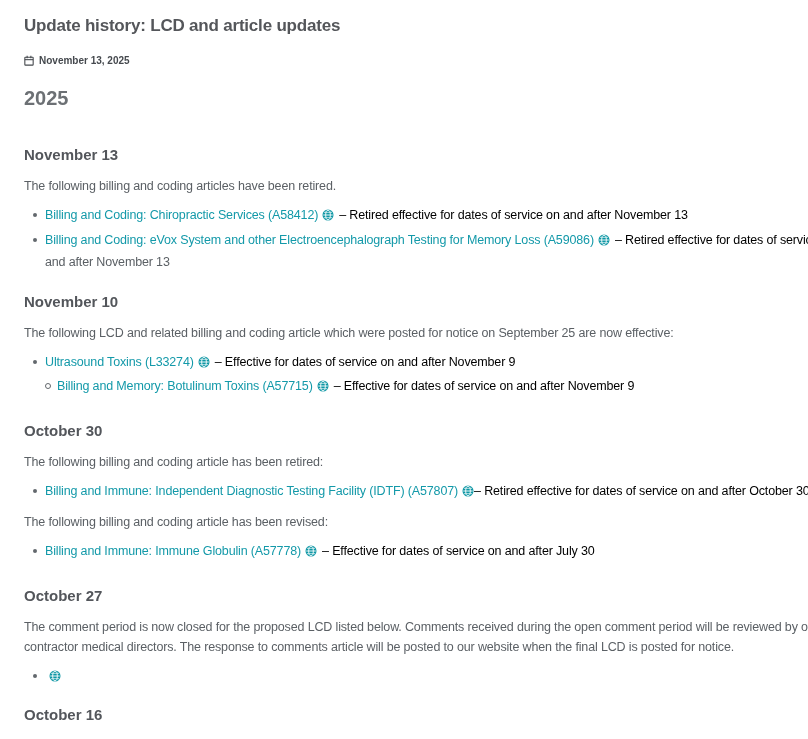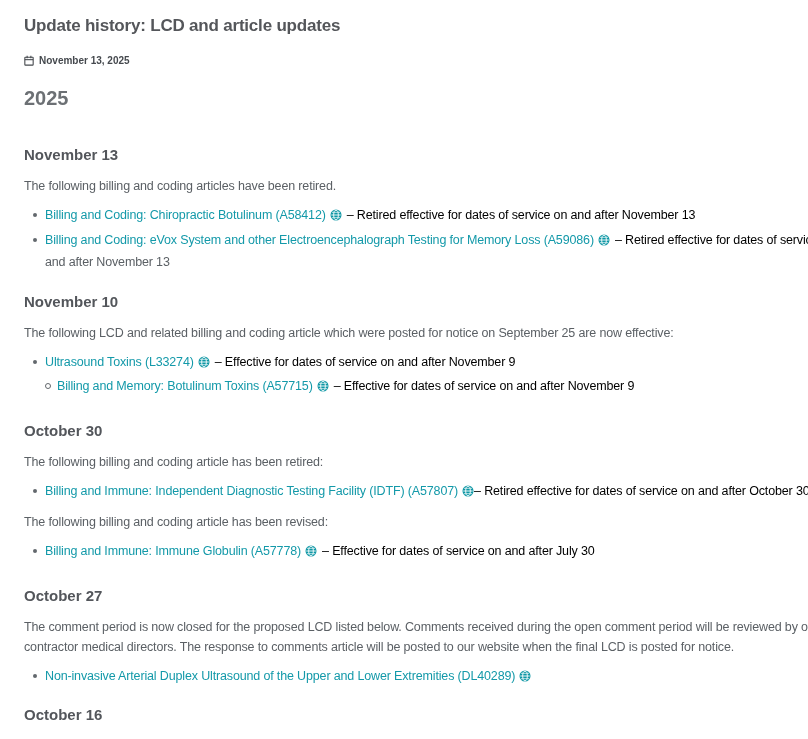--- a/index.html
+++ b/index.html
@@ -134,21 +134,21 @@
     </span>
     <span>November 13, 2025</span>
   </div>
 
   <h2 class="year">2025</h2>
 
   <div class="sec sec-1">
     <h3 class="section-heading">November 13</h3>
     <p class="intro">The following billing and coding articles have been retired.</p>
     <ul class="bullet-list">
-      <li><a class="article-link">Billing and Coding: Chiropractic Botulinum (A58412)</a><span class="globe-icon"><svg width="12" height="12" viewBox="0 0 24 24">
+      <li><a class="article-link">Billing and Coding: Chiropractic Services (A58412)</a><span class="globe-icon"><svg width="12" height="12" viewBox="0 0 24 24">
               <circle cx="12" cy="12" r="11" fill="#0e97a5"></circle>
               <g stroke="#ffffff" stroke-width="1.8" fill="none">
                 <ellipse cx="12" cy="12" rx="4.6" ry="9.6"></ellipse>
                 <path d="M2.5 12h19"></path>
                 <path d="M4 6.6h16M4 17.4h16" stroke-width="1.4"></path>
               </g>
             </svg></span><span class="after-text">– Retired effective for dates of service on and after November 13</span></li>
       <li><a class="article-link">Billing and Coding: eVox System and other Electroencephalograph Testing for Memory Loss (A59086)</a><span class="globe-icon"><svg width="12" height="12" viewBox="0 0 24 24">
               <circle cx="12" cy="12" r="11" fill="#0e97a5"></circle>
               <g stroke="#ffffff" stroke-width="1.8" fill="none">
@@ -212,21 +212,21 @@
     </ul>
   </div>
 
   <div class="sec sec-4">
     <h3 class="section-heading">October 27</h3>
     <p class="intro">
       <span class="line">The comment period is now closed for the proposed LCD listed below. Comments received during the open comment period will be reviewed by our</span>
       <span class="line">contractor medical directors. The response to comments article will be posted to our website when the final LCD is posted for notice.</span>
     </p>
     <ul class="bullet-list">
-      <li><a class="article-link">Non-invasive Arterial Duplex Ultrasound of the Upper and Lower Extremities (DL40289)</a><span class="globe-icon"><svg width="12" height="12" viewBox="0 0 24 24">
+      <li><span class="globe-icon"><svg width="12" height="12" viewBox="0 0 24 24">
               <circle cx="12" cy="12" r="11" fill="#0e97a5"></circle>
               <g stroke="#ffffff" stroke-width="1.8" fill="none">
                 <ellipse cx="12" cy="12" rx="4.6" ry="9.6"></ellipse>
                 <path d="M2.5 12h19"></path>
                 <path d="M4 6.6h16M4 17.4h16" stroke-width="1.4"></path>
               </g>
             </svg></span></li>
     </ul>
   </div>
 

